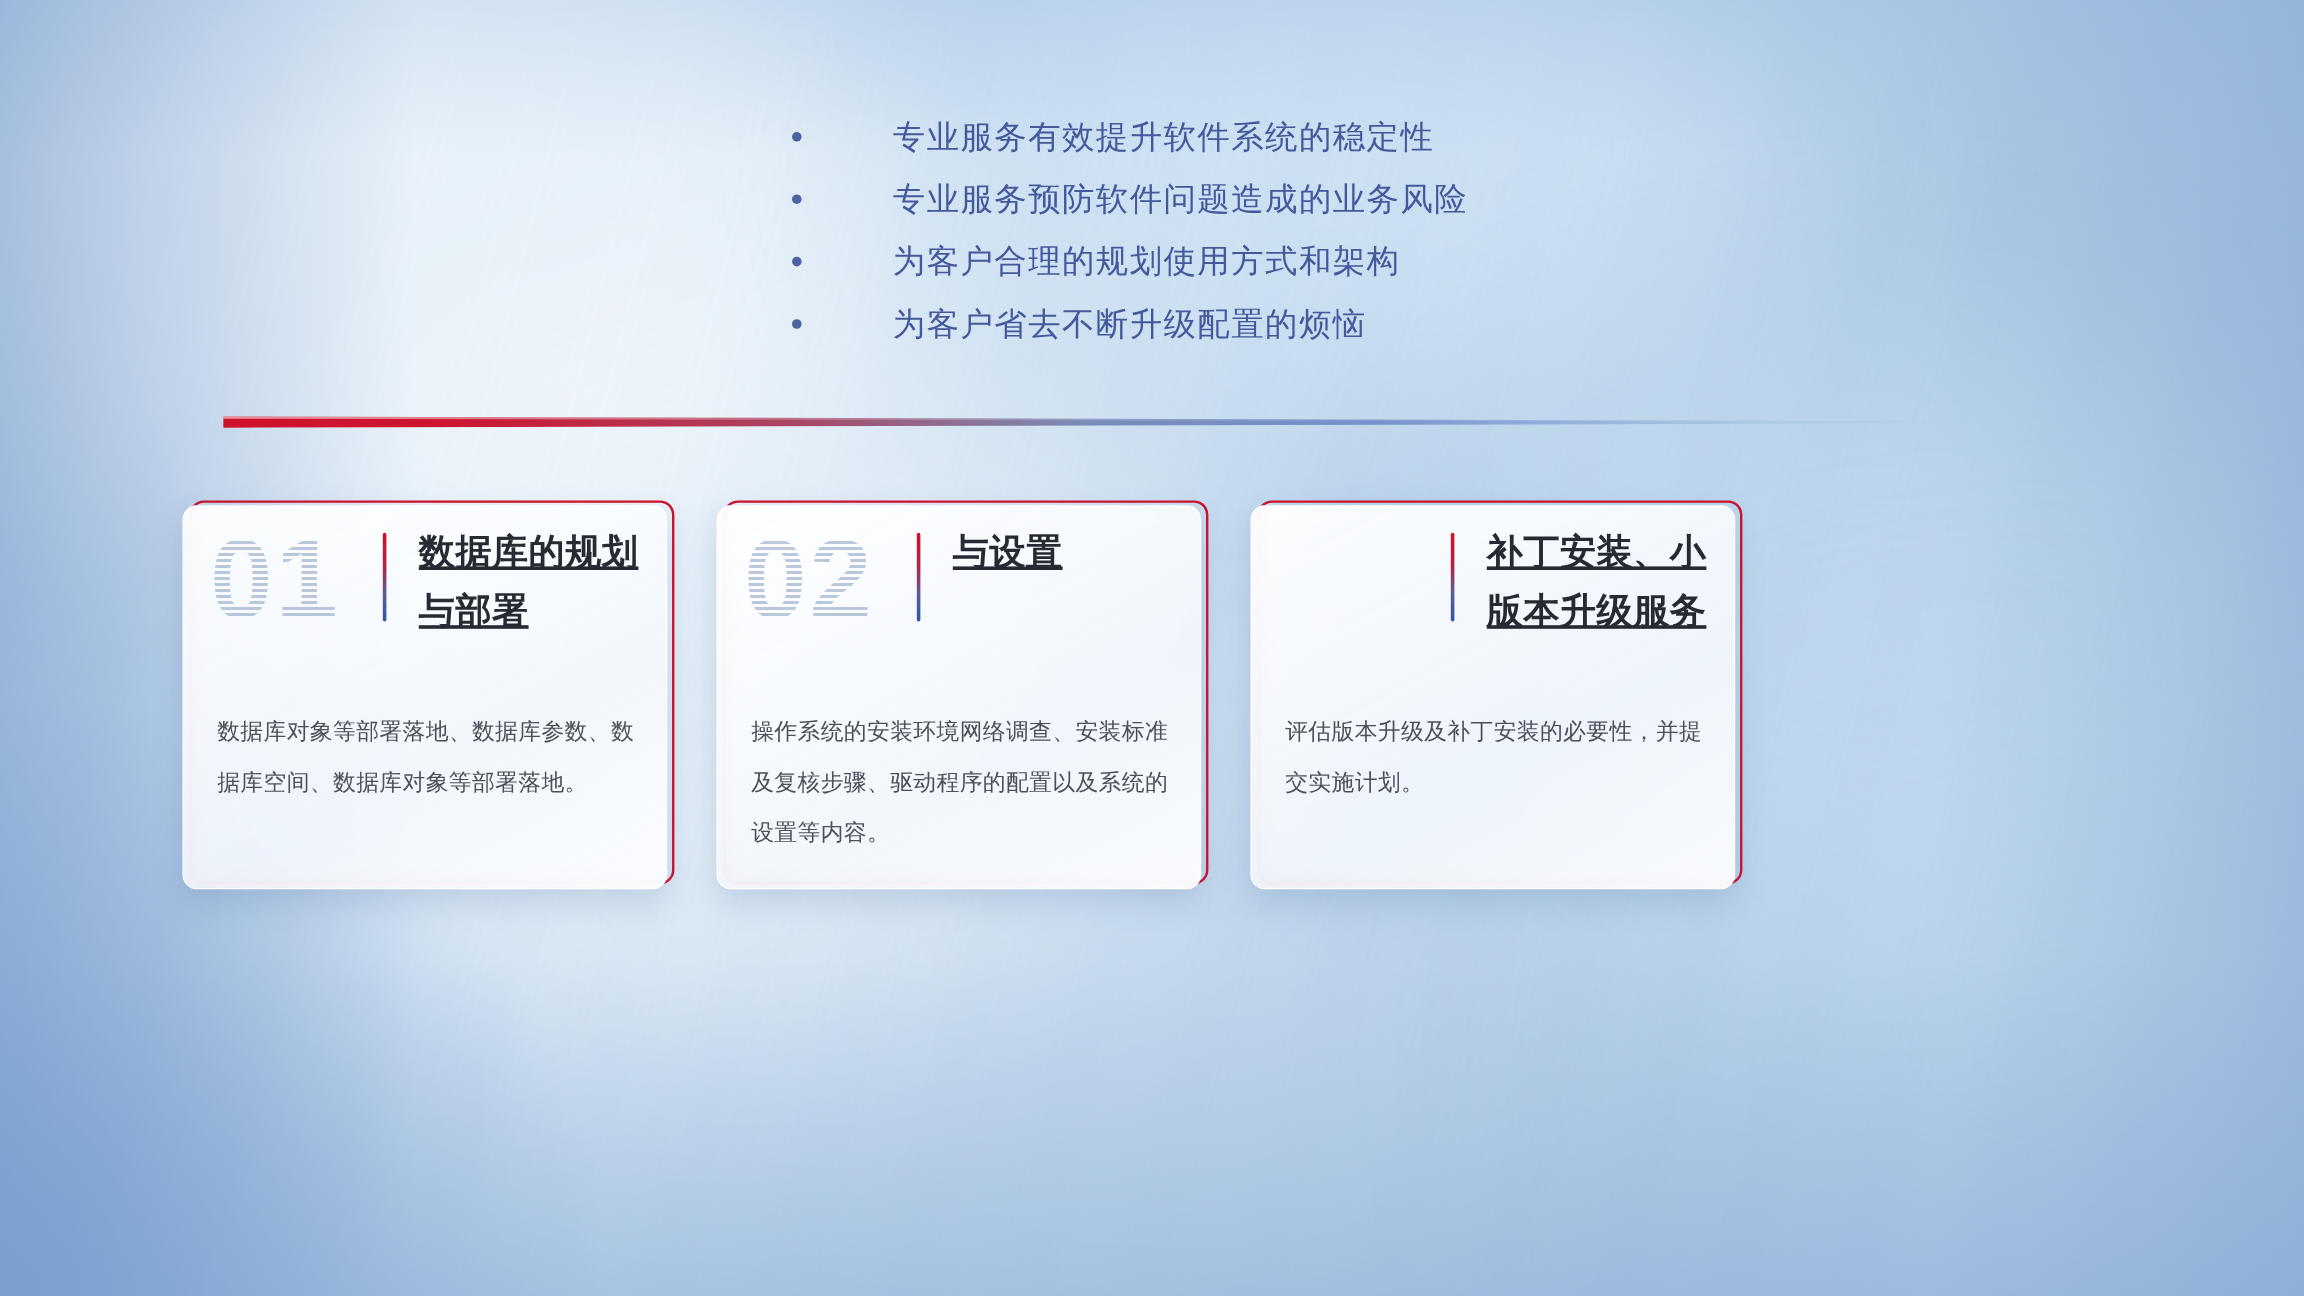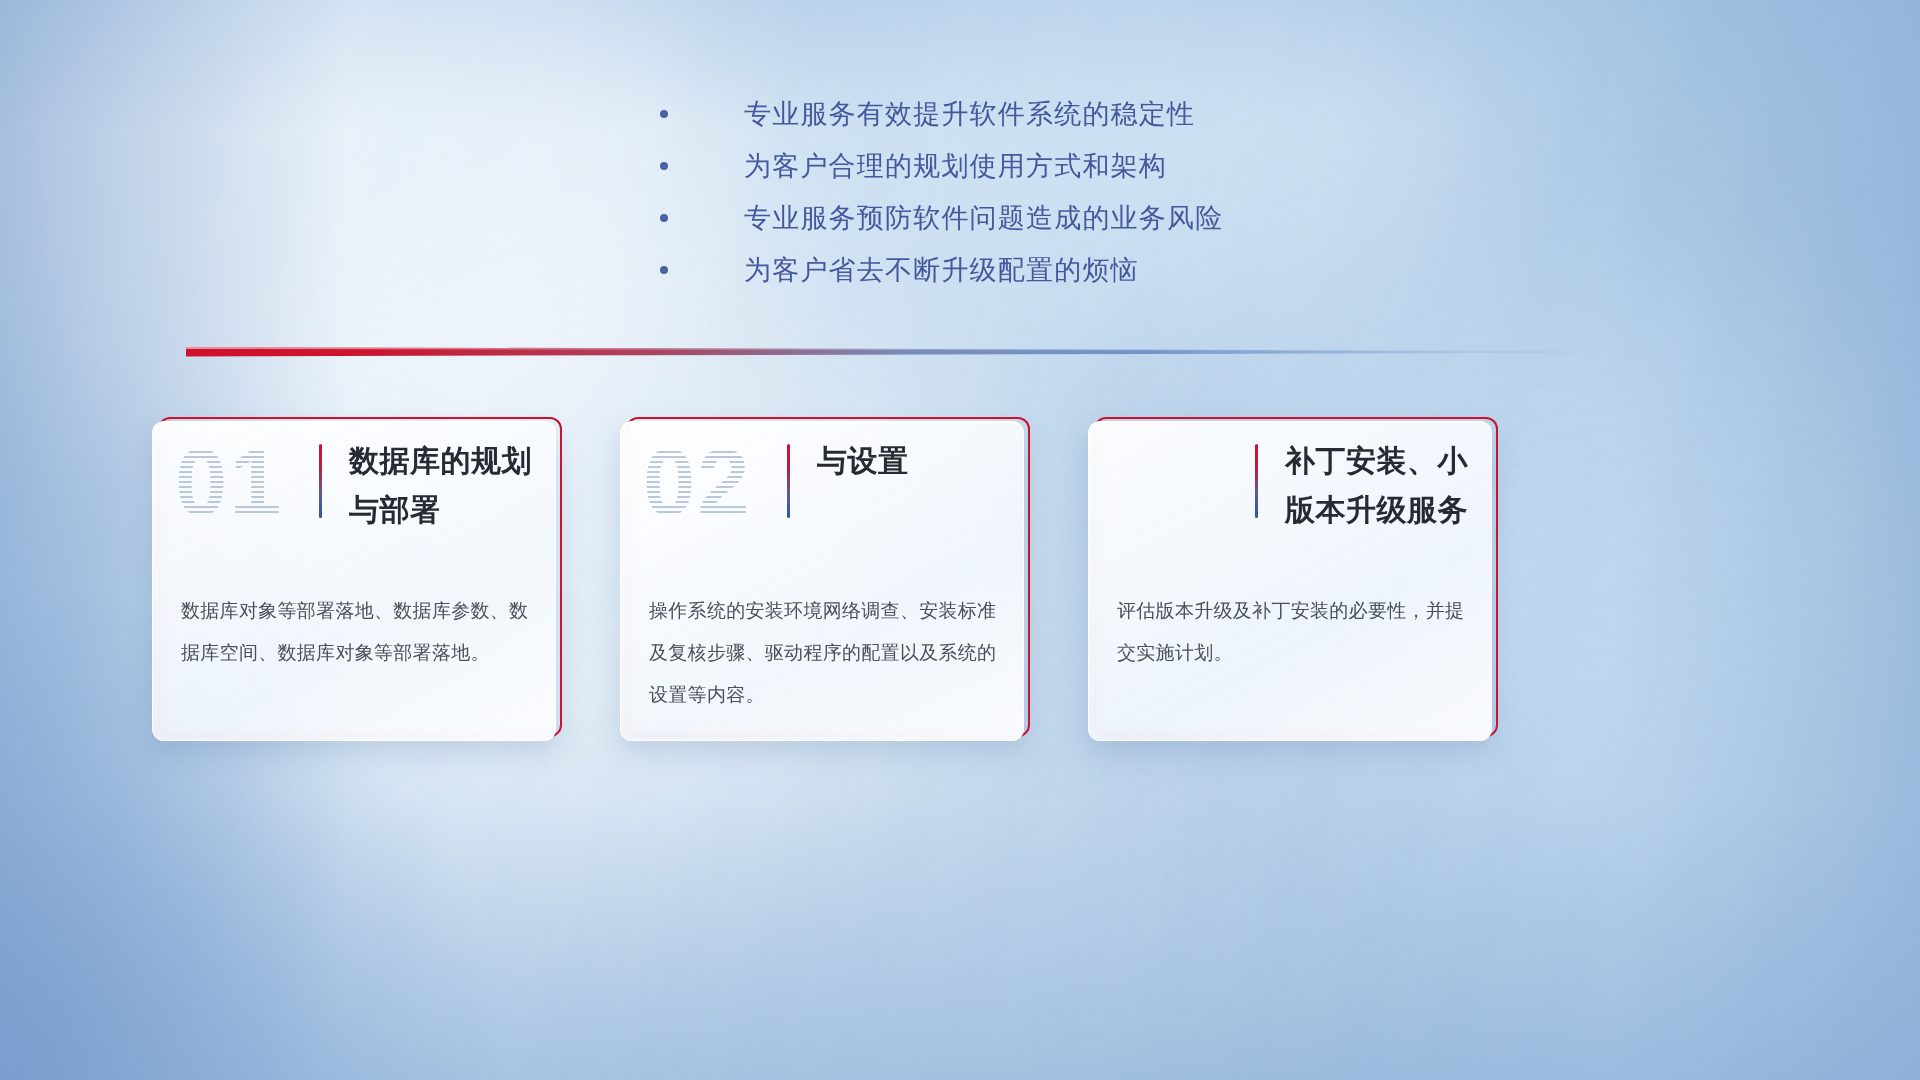--- a/index.html
+++ b/index.html
@@ -68,21 +68,21 @@
   
   #divider {
     position:absolute; left:186px; top:345px; width:1552px; height:16px;
     z-index:5;
   }
 
   
   #cards {
     position:absolute; left:152px; top:421px;
     width:1296px; height:320px;
-    display:flex; gap:64px; z-index:6;
+    display:flex; gap:41px; z-index:6;
   }
   .card {
     position:relative;
     width:404px; height:320px;
     flex:0 0 404px;
   }
   
   .card-outline {
     position:absolute; left:6px; top:-4px; right:-6px; bottom:4px;
     border:2px solid #d0112b;
@@ -123,21 +123,21 @@
   }
   .head-bar {
     position:absolute; left:166px; top:22px;
     width:3px; height:74px;
     background:linear-gradient(180deg,#d2102c 0%,#b22341 36%,#5b5f92 68%,#2f54a8 100%);
     border-radius:2px;
   }
   .head-title {
     position:absolute; left:196px; top:14px; right:14px;
     font-size:30px; font-weight:700; line-height:49px;
-    color:#262b33; letter-spacing:.5px;
+    color:#262b33; letter-spacing:.5px;text-decoration:underline;
   }
   .card-body {
     position:absolute; left:28px; right:22px; top:168px;
     font-size:19px; line-height:42px;
     color:#4a4f58; letter-spacing:.3px;
   }
 </style>
 </head>
 <body>
 
@@ -158,25 +158,25 @@
   <div class="shade s-bot"></div>
 </div>
 
 <div id="bullets">
   <div class="bullet-row">
     <span class="bullet-dot"></span>
     <span class="bullet-text">专业服务有效提升软件系统的稳定性</span>
   </div>
   <div class="bullet-row">
     <span class="bullet-dot"></span>
+    <span class="bullet-text">专业服务预防软件问题造成的业务风险</span>
+  </div>
+  <div class="bullet-row">
+    <span class="bullet-dot"></span>
     <span class="bullet-text">为客户合理的规划使用方式和架构</span>
-  </div>
-  <div class="bullet-row">
-    <span class="bullet-dot"></span>
-    <span class="bullet-text">专业服务预防软件问题造成的业务风险</span>
   </div>
   <div class="bullet-row">
     <span class="bullet-dot"></span>
     <span class="bullet-text">为客户省去不断升级配置的烦恼</span>
   </div>
 </div>
 
 <div id="divider">
   <svg width="1552" height="16" viewBox="0 0 1552 16" preserveAspectRatio="none">
     <defs>

